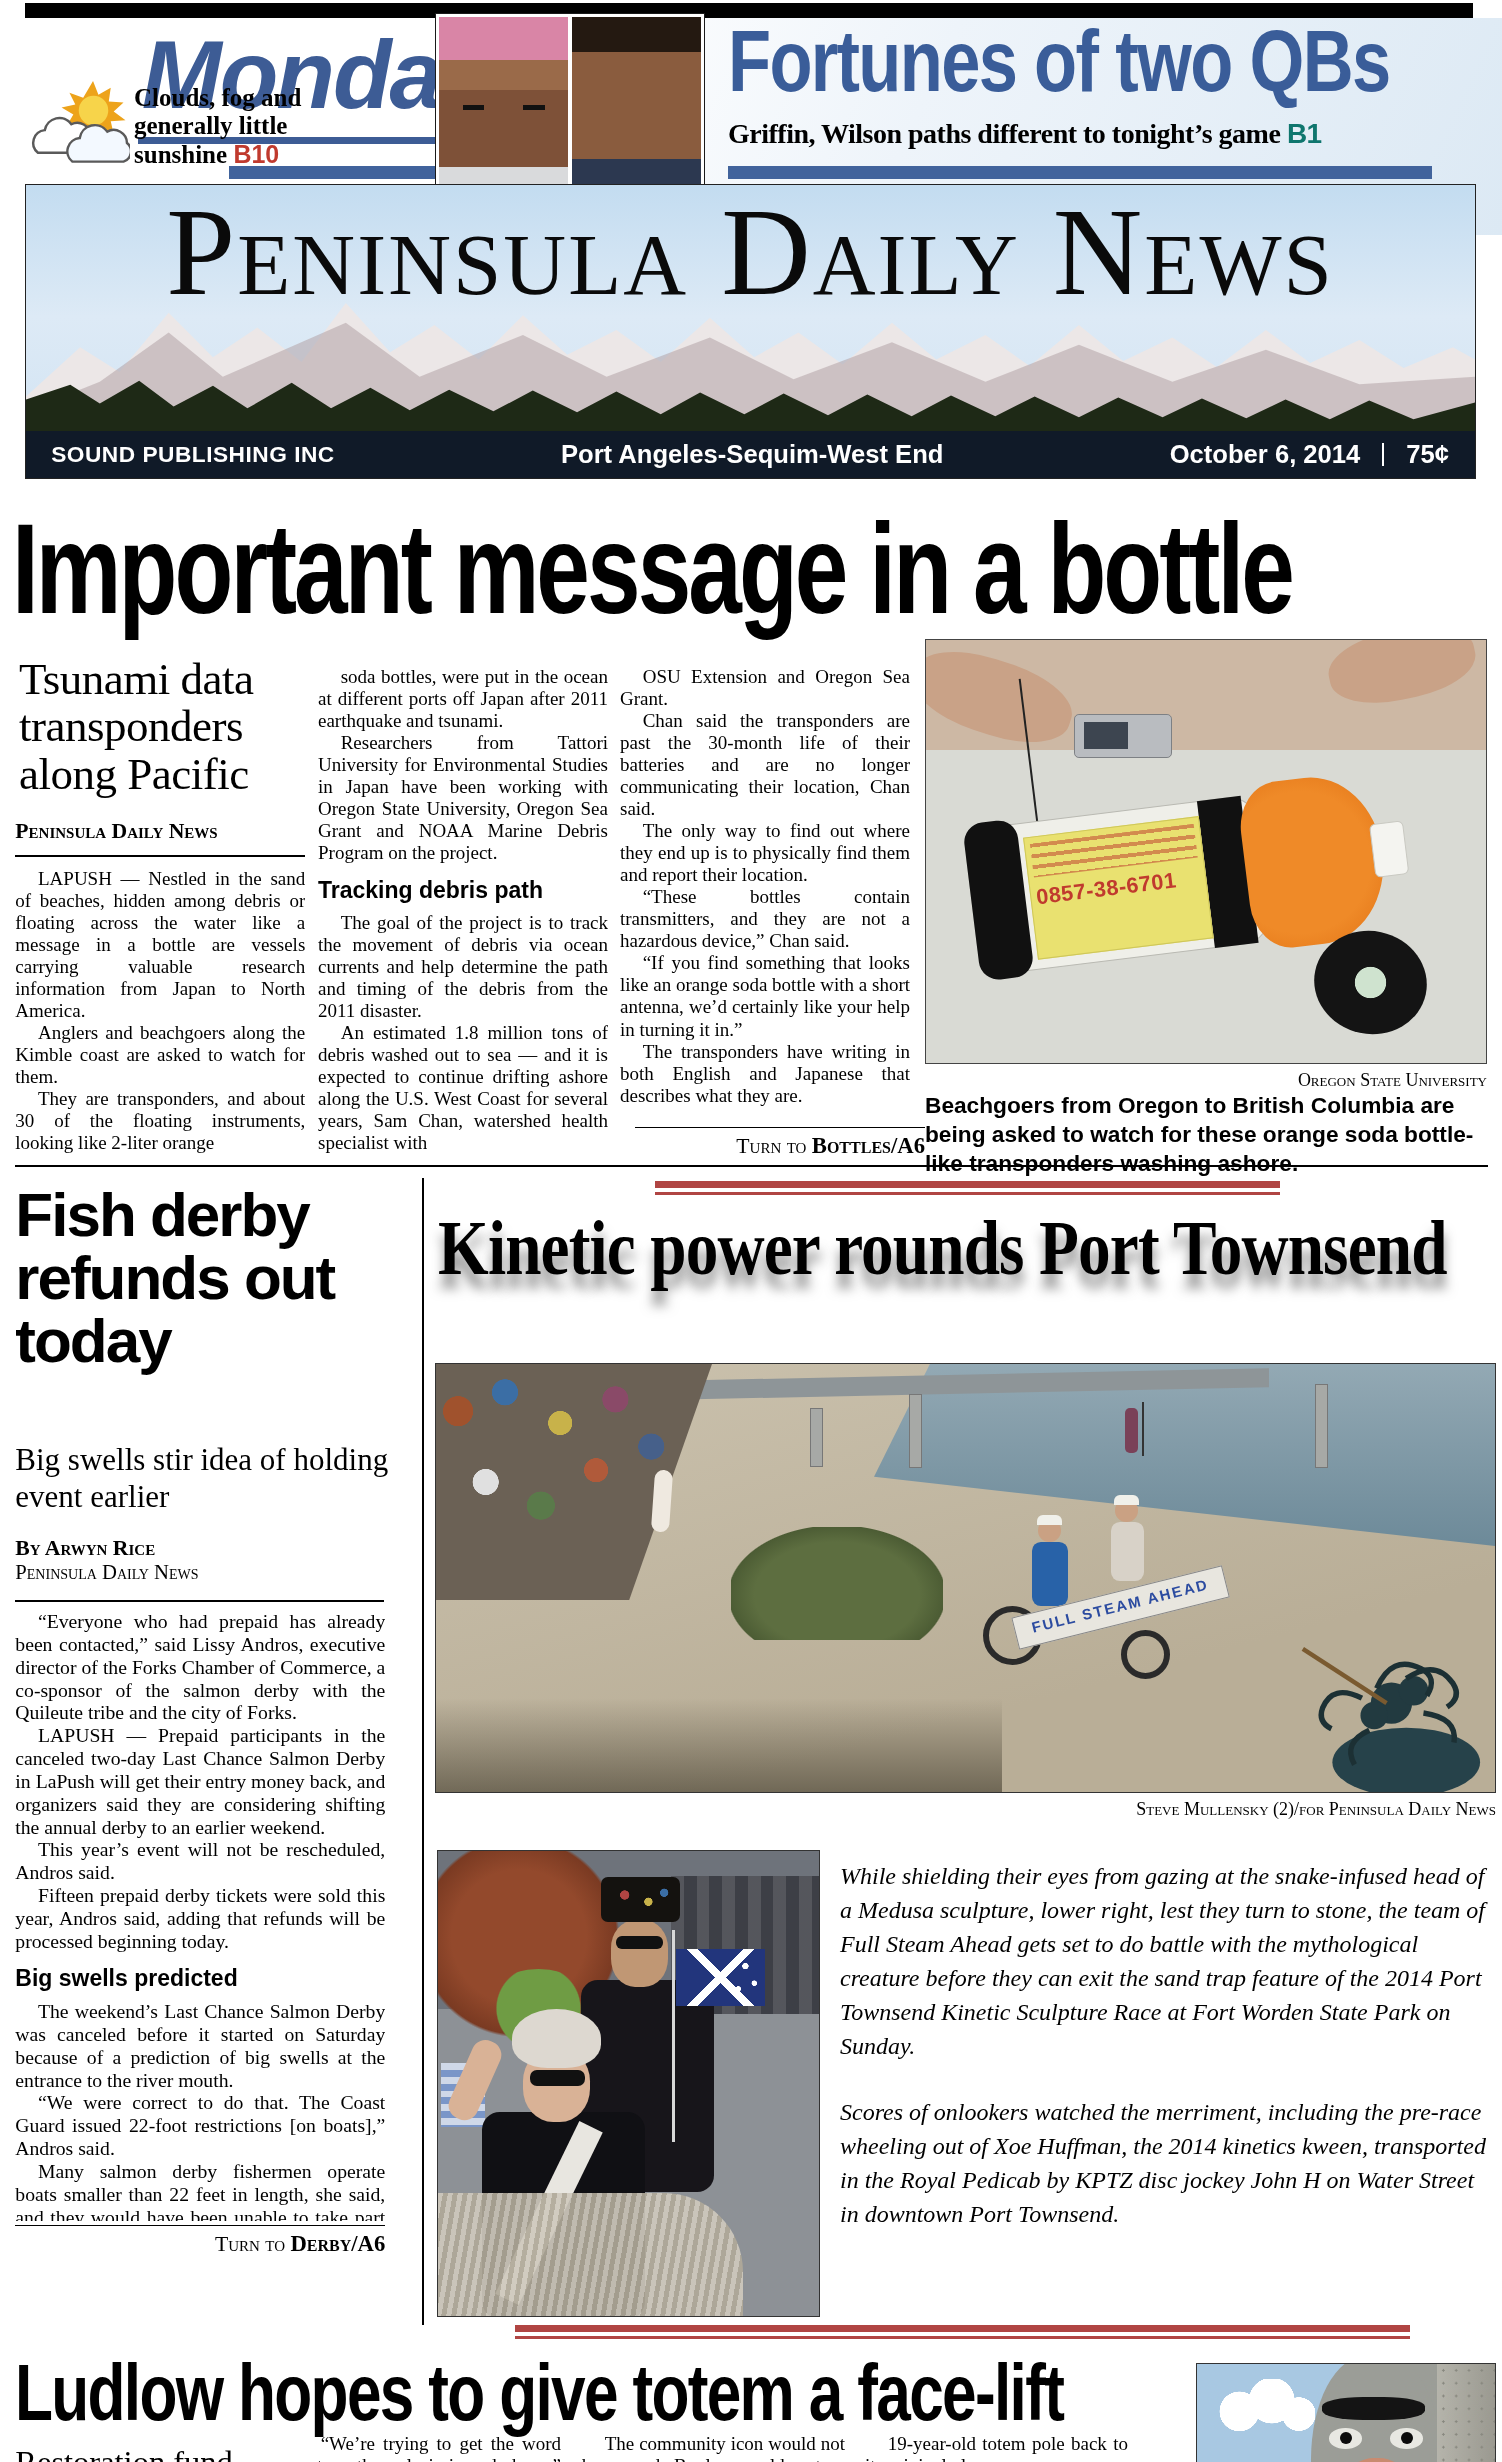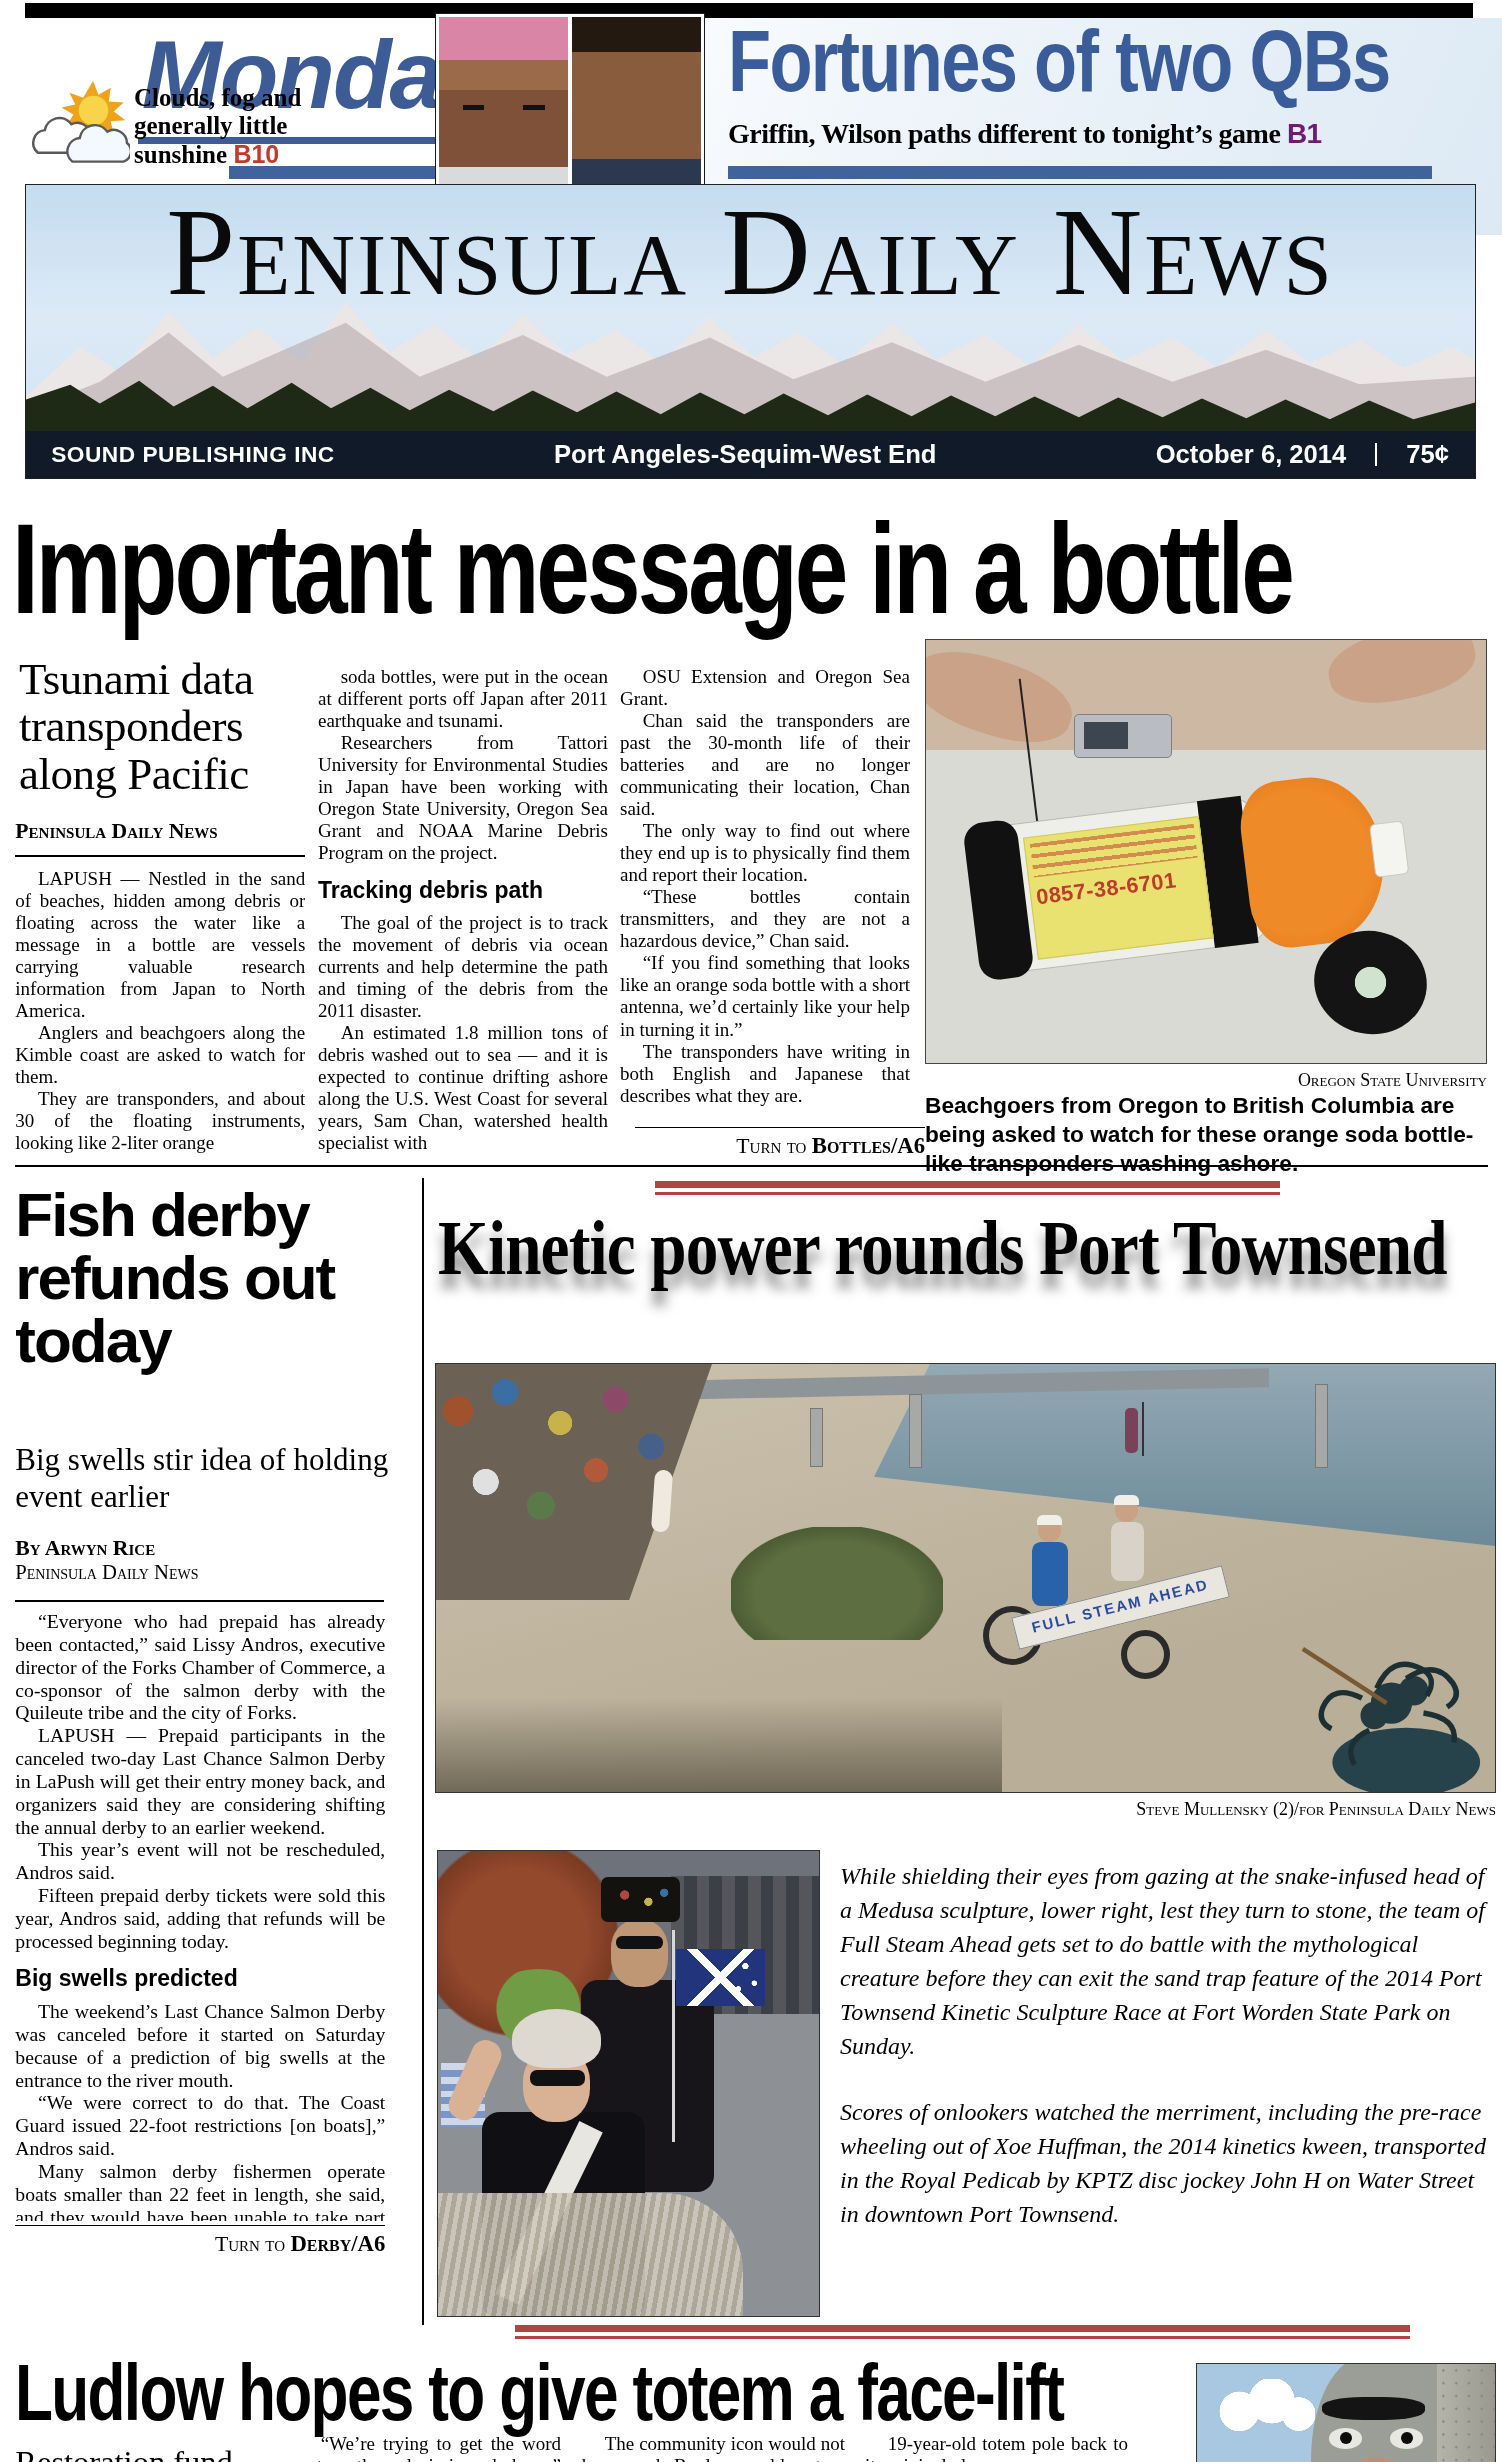--- a/index.html
+++ b/index.html
@@ -27,35 +27,35 @@
         border:1.5px solid #1a1a1a; padding:3.4px; display:flex; gap:3.4px; }
   .qbp { flex:1; position:relative; overflow:hidden; }
   #qb-l { background:linear-gradient(180deg,#d985a6 0 21%,#9a6a49 21% 36%,#7e5138 36% 74%,#d9dadc 74% 100%); }
   #qb-r { background:linear-gradient(180deg,#241911 0 17%,#8a5c3e 17% 70%,#2c3850 70% 100%); }
   .eyeblack { position:absolute; width:21.7px; height:5.9px; background:#111; top:43%; }
   .eb1 { left:18%; } .eb2 { right:18%; }
   #fortunes { left:728px; top:11.8px; width:773px; }
   #fortunes .condense { transform:scale(.85,1.04); font-family:"Liberation Sans",sans-serif;
      font-weight:bold; font-size:83px; color:#3a5d99; letter-spacing:-2px; }
   #griffin { left:728px; top:118px; width:768px; font-size:28px; font-weight:bold; letter-spacing:-0.5px;}
-  #griffin .pg { color:#701a75; font-family:"Liberation Sans",sans-serif; }
+  #griffin .pg { color:#0f766e; font-family:"Liberation Sans",sans-serif; }
   #barR { left:728px; top:166px; width:704px; height:13.3px; background:#41639c; }
 
   
   #masthead { left:24.6px; top:184px; width:1451px; height:295px; border:1px solid #222;
     background:linear-gradient(180deg,#c3dcf0 0%,#ddeaf6 45%,#cfe2f2 100%); overflow:hidden; }
   #mast-title { position:absolute; top:5.9px; left:0; width:100%; text-align:center;
     font-variant:small-caps; font-size:124px; letter-spacing:2px; color:#0a0a0a; line-height:1; }
   #mountains { position:absolute; left:0; bottom:47px; width:100%; height:197px; }
   #mastbar { position:absolute; left:0; bottom:0; width:100%; height:47px; background:#101a28;
     color:#fff; display:flex; align-items:center; justify-content:space-between; padding:0 25.6px;
     font-family:"Liberation Sans",sans-serif; font-weight:bold; }
   #mastbar .pub { font-size:22.7px; letter-spacing:0.5px; }
   #mastbar .reg { font-size:25.6px; }
-  #mastbar .right { display:flex; align-items:center; gap:29px; font-size:25.6px; }
+  #mastbar .right { display:flex; align-items:center; gap:22px; font-size:25.6px; }
   #mastbar .vd { width:2px; height:22.7px; background:#fff; }
 
   
   #lead-head { left:12.3px; top:496px; width:1482px; height:118px; }
   #lead-head .condense { transform:scale(.86,1.14); font-family:"Liberation Sans",sans-serif;
     font-weight:800; font-size:112px; letter-spacing:-3.4px; }
 
   
   .col { overflow:hidden; text-align:justify; font-size:19px; line-height:1.16; }
   .para { text-indent:22.7px; margin:0; }

